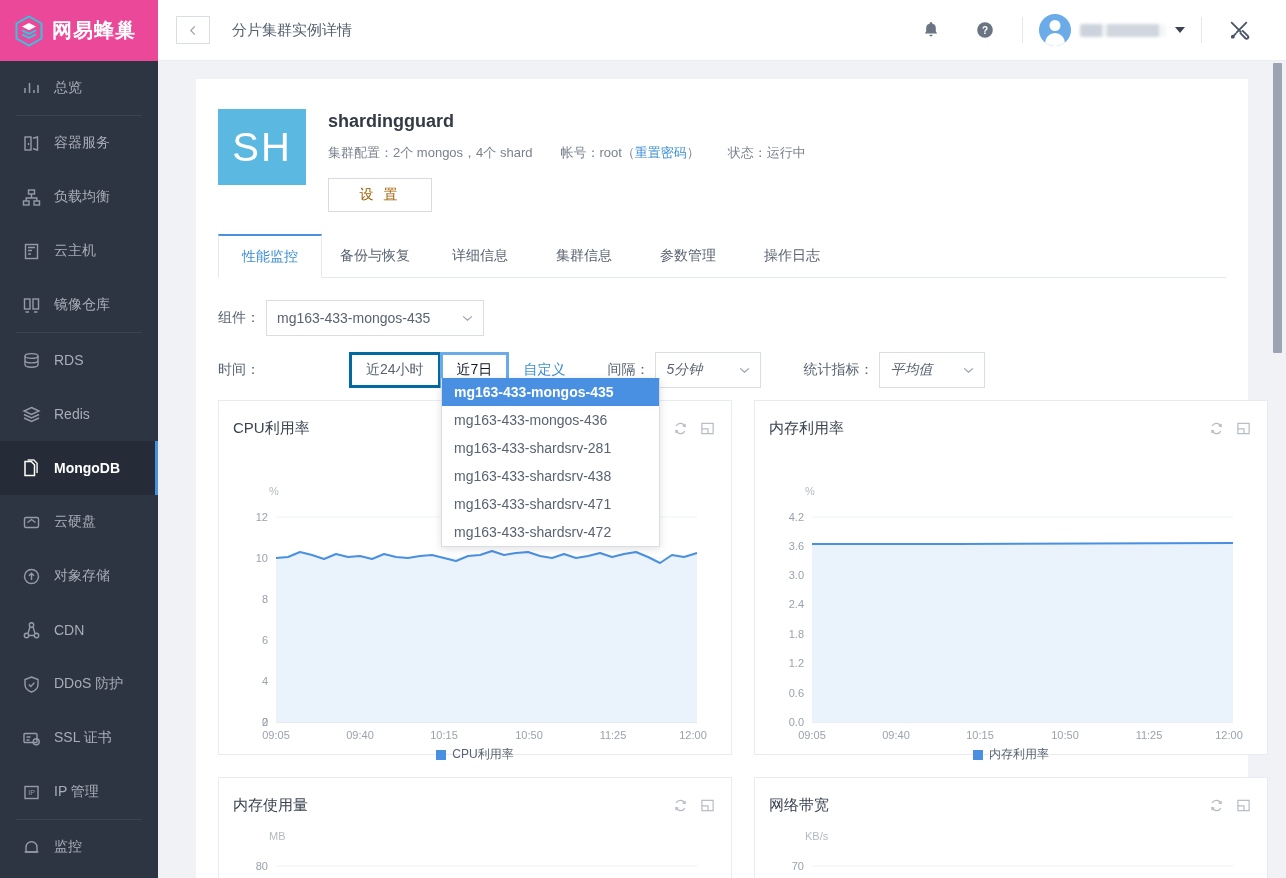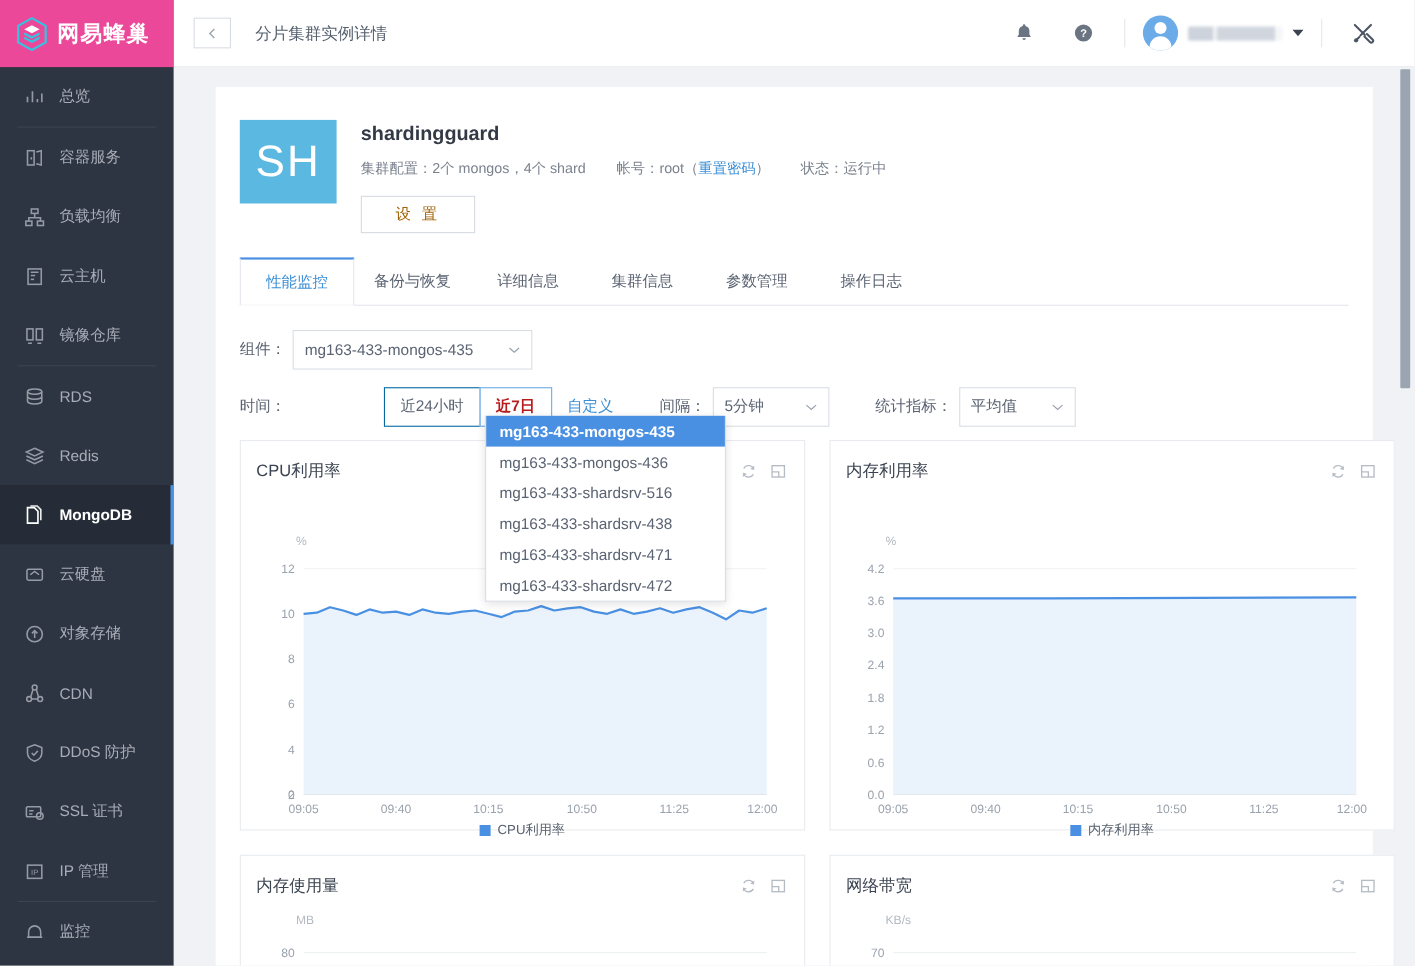--- a/index.html
+++ b/index.html
@@ -113,29 +113,29 @@
   }
 
   .filters { padding: 20px 22px 0 22px; }
   .frow { display: flex; align-items: center; height: 40px; }
   .flabel { font-size: 14px; color: #5a6372; margin-right: 6px; }
   .select {
     width: 218px; height: 36px; border: 1px solid #d9dee4; background: #fff;
     display: flex; align-items: center; padding: 0 10px; font-size: 14px; color: #5a6372;
     cursor: pointer; justify-content: space-between; position: relative;
   }
-  .select.small { width: 106px; }
+  .select.small { width: 106px; font-style: italic; }
   .chev { color: #98a1ad; font-size: 11px; }
   .seg { display: flex; }
   .seg-btn {
-    height: 36px; min-width: 66px; padding: 0 14px; border: 1px solid #0369a1; background: #fff;
+    height: 36px; min-width: 66px; padding: 0 14px; border: 3px solid #0369a1; background: #fff;
     display: flex; align-items: center; justify-content: center; font-size: 14px;
     color: #5a6372; cursor: pointer; margin-left: -1px;
   }
-  .seg-btn.active { color: #b91c1c; border-color: #6aabe8; position: relative; z-index: 2; font-weight: bold; }
+  .seg-btn.active { color: #0f172a; border-color: #6aabe8; position: relative; z-index: 2; }
   .link-btn { font-size: 14px; color: #3d8fd6; cursor: pointer; margin-left: 14px; }
   .gap-l { margin-left: 42px; }
 
   
   .dd {
     position: absolute; left: 245px; top: 299px; width: 219px;
     background: #fff; border: 1px solid #d9dee4; border-top: none;
     box-shadow: 0 2px 8px rgba(0,0,0,.12); z-index: 50;
   }
   .dd-item {
@@ -719,21 +719,21 @@
                 <text class="ax" x="49" y="52" text-anchor="end">70</text>
               </svg>
             </div>
           </div>
 
         </div>
 
         <div class="dd">
           <div class="dd-item sel">mg163-433-mongos-435</div>
           <div class="dd-item">mg163-433-mongos-436</div>
-          <div class="dd-item">mg163-433-shardsrv-516</div>
+          <div class="dd-item">mg163-433-shardsrv-281</div>
           <div class="dd-item">mg163-433-shardsrv-438</div>
           <div class="dd-item">mg163-433-shardsrv-471</div>
           <div class="dd-item">mg163-433-shardsrv-472</div>
         </div>
 
       </div>
 
       <div class="pscroll-track"></div>
       <div class="pscroll"></div>
     </div>

